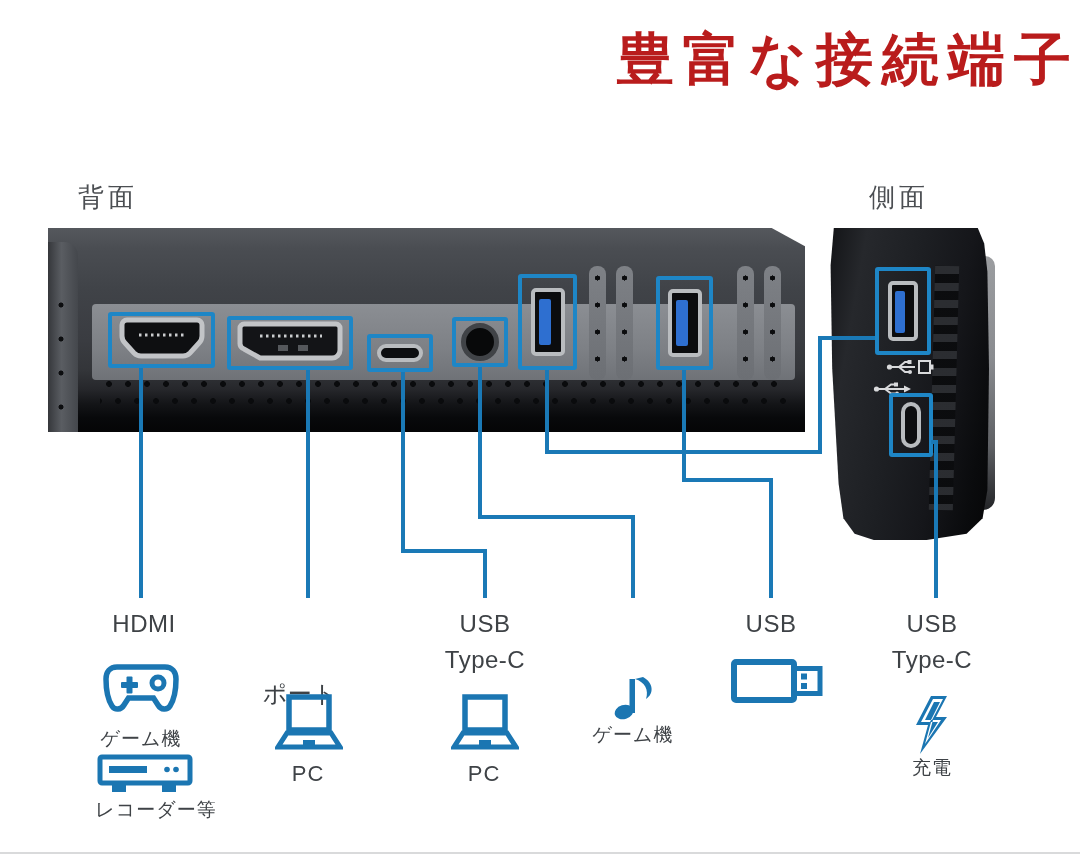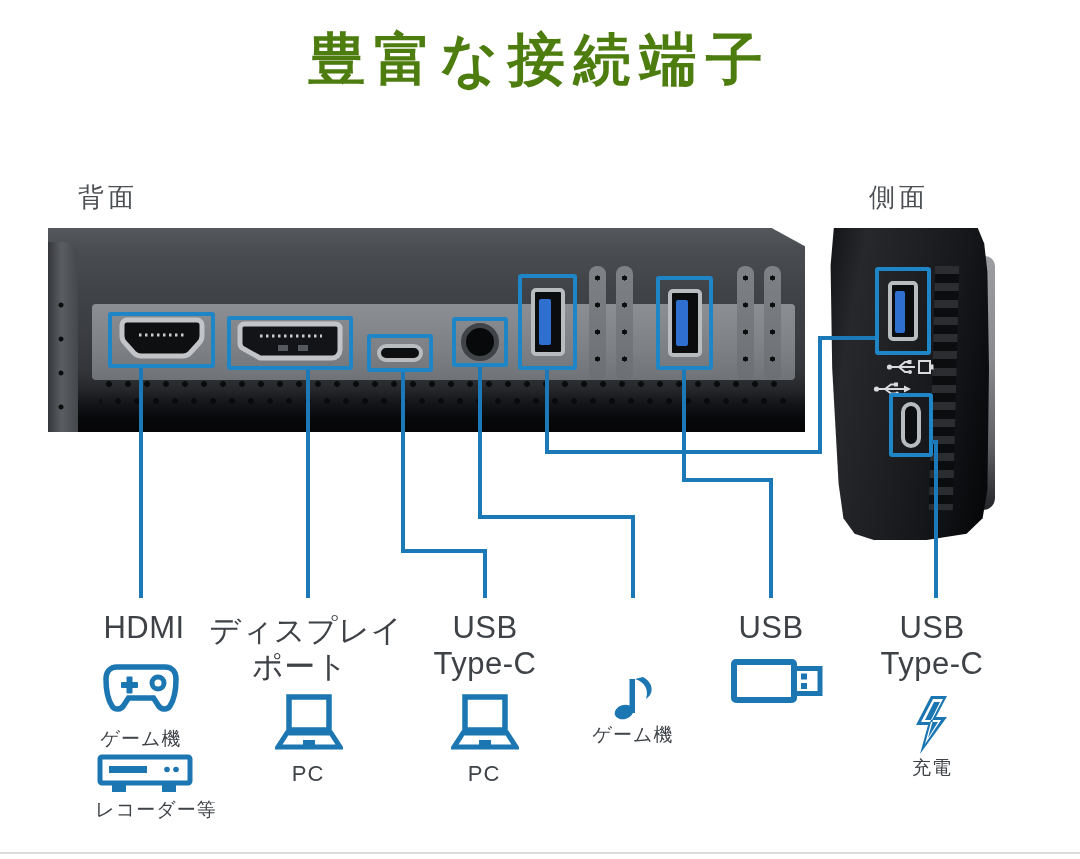--- a/index.html
+++ b/index.html
@@ -1,20 +1,20 @@
 <!DOCTYPE html>
 <html><head>
 <meta charset="utf-8">
 <style>
   * { margin:0; padding:0; box-sizing:border-box; }
   body { background:#fff; font-family:"Liberation Sans","DejaVu Sans",sans-serif; }
   .canvas { position:relative; width:1080px; height:859px; background:#ffffff; overflow:hidden; }
 
-  .title { position:absolute; left:0; right:0; top:22px; text-align:center;
-           font-size:57px; font-weight:800; letter-spacing:9px; color:#4d7c0f; }
+  .title { position:absolute; left:0; right:0; top:22px; text-align:right;
+           font-size:57px; font-weight:800; letter-spacing:9px; color:#b91c1c; }
 
   .view-label { position:absolute; font-size:26px; letter-spacing:4px; color:#4b4e52; font-weight:500; }
   .view-label.back { left:78px; top:180px; }
   .view-label.side { left:869px; top:180px; }
 
   
   .back-photo { position:absolute; left:48px; top:228px; width:757px; height:204px;
     clip-path:polygon(0 0, 95.6% 0, 100% 9%, 100% 100%, 0 100%);
     background:linear-gradient(180deg,#55585d 0%,#4a4d52 10%,#404348 30%,#3a3c41 55%,#333539 70%,#26272b 79%,#141518 86%,#08090b 93%,#050506 100%); }
   .stand-arm { position:absolute; left:0; top:14px; width:30px; height:190px;
@@ -64,21 +64,21 @@
   .usbaS { position:relative; width:30px; height:60px; border:4px solid #b9bcbf; border-radius:5px; background:#0b0c0e; }
   .usbaS .tongue { position:absolute; left:3px; top:6px; width:10px; height:42px; background:#2e6fd0; border-radius:2px; }
   .usbcS { width:20px; height:46px; border:4px solid #b9bcbf; border-radius:10px; background:#0d0e10; }
   .side-icon { position:absolute; }
 
   
   .lines { position:absolute; left:0; top:0; width:1080px; height:859px; pointer-events:none; }
 
   
   .cx { position:absolute; transform:translateX(-50%); white-space:nowrap; }
-  .plabel { font-size:31px; font-weight:500; color:#3e4246; letter-spacing:0.5px; }
+  .plabel { font-size:24px; font-weight:500; color:#3e4246; letter-spacing:0.5px; }
   .caption { font-size:19px; font-weight:400; color:#3f4347; letter-spacing:1px;text-align:center; }
 
   .bottom-divider { position:absolute; left:0; right:0; top:852px; height:2px; background:#d9dadb; }
 </style>
 </head>
 <body>
 
 <div class="canvas">
 
   <div class="title">豊富な接続端子</div>
@@ -169,22 +169,21 @@
       <path d="M308,370 V598"></path>
       <path d="M403,372 V551 H485 V598"></path>
       <path d="M480,367 V517 H633 V598"></path>
       <path d="M684,370 V480 H771 V598"></path>
       <path d="M547,370 V452 H820 V338 H875"></path>
       <path d="M931,442 H936 V598"></path>
     </g>
   </svg>
 
   <div class="cx plabel" style="left:144px;top:610px">HDMI</div>
-  <div class="cx plabel" style="left:306px;top:610px">ディスプレイ</div>
-  <div class="cx plabel" style="left:300px;top:646px">ポート</div>
+  <div class="cx plabel" style="left:300px;top:678px">ポート</div>
   <div class="cx plabel" style="left:485px;top:610px">USB</div>
   <div class="cx plabel" style="left:485px;top:646px">Type-C</div>
   <div class="cx plabel" style="left:771px;top:610px">USB</div>
   <div class="cx plabel" style="left:932px;top:610px">USB</div>
   <div class="cx plabel" style="left:932px;top:646px">Type-C</div>
 
   <svg class="cx" style="left:141px;top:662px" width="82" height="56" viewBox="0 0 82 56">
     <path d="M17,5 h48 c7,0 11,5 11,12 c0,9 -1.5,20 -6,27 c-3,4.5 -9,4 -12,-1 l-4.5,-7 h-25 l-4.5,7 c-3,5 -9,5.5 -12,1 c-4.5,-7 -6,-18 -6,-27 c0,-7 4,-12 11,-12 z" fill="none" stroke="#1b76b2" stroke-width="5.5"></path>
     <rect x="21" y="20" width="17" height="6" rx="1" fill="#1b76b2"></rect>
     <rect x="26.5" y="14.5" width="6" height="17" rx="1" fill="#1b76b2"></rect>

